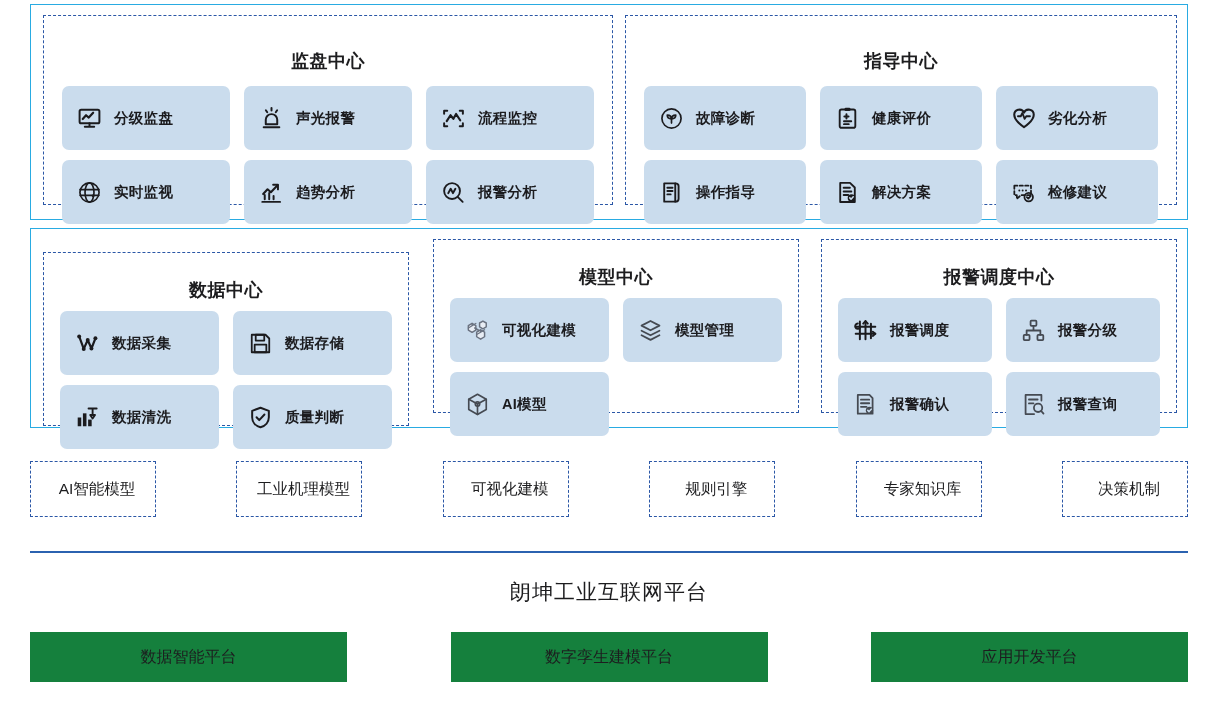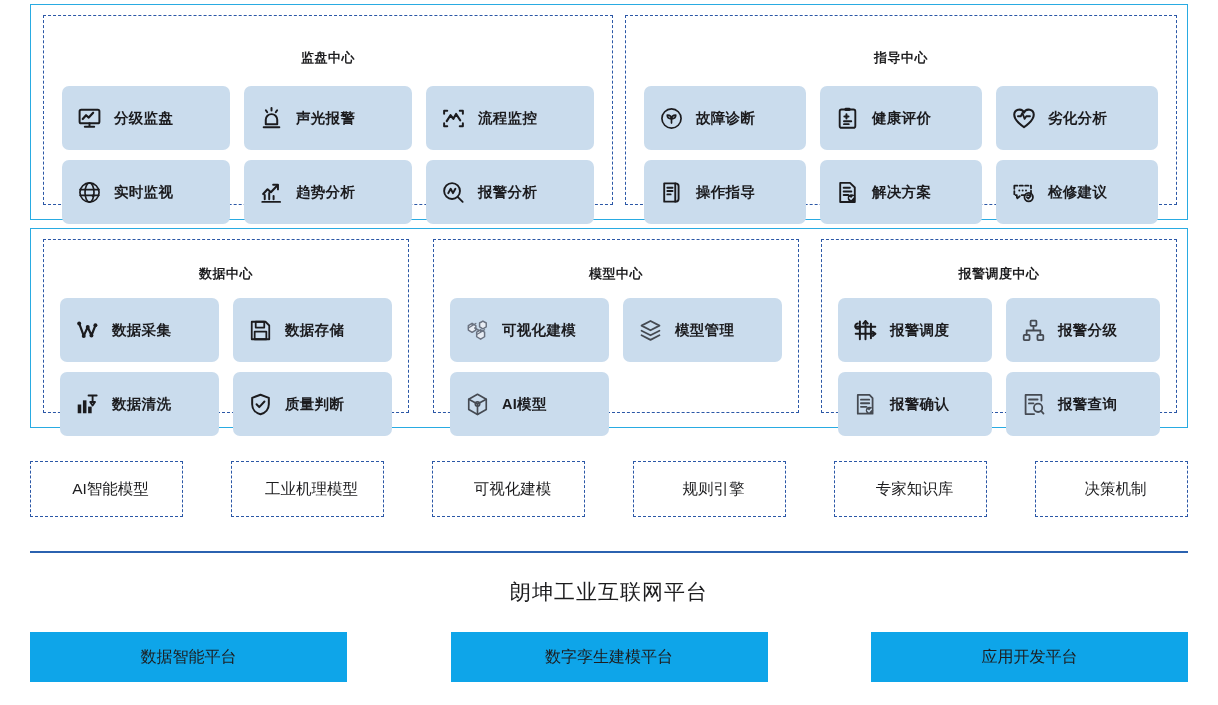--- a/index.html
+++ b/index.html
@@ -23,30 +23,30 @@
   
   .panel {
     position: absolute;
     border: 1.5px dashed #2b57a6;
     background: #ffffff;
   }
   .panel-title {
     position: absolute;
     left: 0; right: 0;
     text-align: center;
-    font-size: 13px;
+    font-size: 18px;
     font-weight: bold;
     color: #1d1d1f;
     letter-spacing: .5px;
   }
   #panel-jpzx { left: 12px;  top: 10px; width: 570px; height: 190px; }
   #panel-zdzx { left: 594px; top: 10px; width: 552px; height: 190px; }
   #panel-jpzx .panel-title, #panel-zdzx .panel-title { top: 33px; }
 
-  #panel-sjzx { left: 12px;  top: 10px; width: 366px; height: 174px; }
+  #panel-sjzx { left: 12px;  top: 23px; width: 366px; height: 174px; }
   #panel-mxzx { left: 402px; top: 10px; width: 366px; height: 174px; }
   #panel-bjzx { left: 790px; top: 10px; width: 356px; height: 174px; }
   #panel-sjzx .panel-title, #panel-mxzx .panel-title, #panel-bjzx .panel-title { top: 25px; }
 
   
   .chip-grid {
     position: absolute;
     display: grid;
     gap: 10px 14px;
   }
@@ -86,21 +86,21 @@
 
   
   #capability-row {
     position: absolute;
     left: 30px; top: 461px;
     width: 1158px; height: 56px;
     display: flex;
     justify-content: space-between;
   }
   .cap-box {
-    width: 153px; height: 56px;
+    width: 126px; height: 56px;
     border: 1.4px dashed #2b57a6;
     display: flex; align-items: center; justify-content: center;
     font-size: 15.5px;
     color: #1d1d1f;
     background: #ffffff;
     white-space: nowrap;
     padding-left: 8px;
   }
 
   
@@ -125,21 +125,21 @@
   
   #platform-row {
     position: absolute;
     left: 30px; top: 632px;
     width: 1158px; height: 50px;
     display: flex;
     justify-content: space-between;
   }
   .plat-box {
     width: 317px; height: 50px;
-    background: #0ea5e9;
+    background: #15803d;
     display: flex; align-items: center; justify-content: center;
     font-size: 16px;
     color: #1d1d1f;
     white-space: nowrap;
   }
 </style>
 </head>
 <body>
 
 <div class="page">

